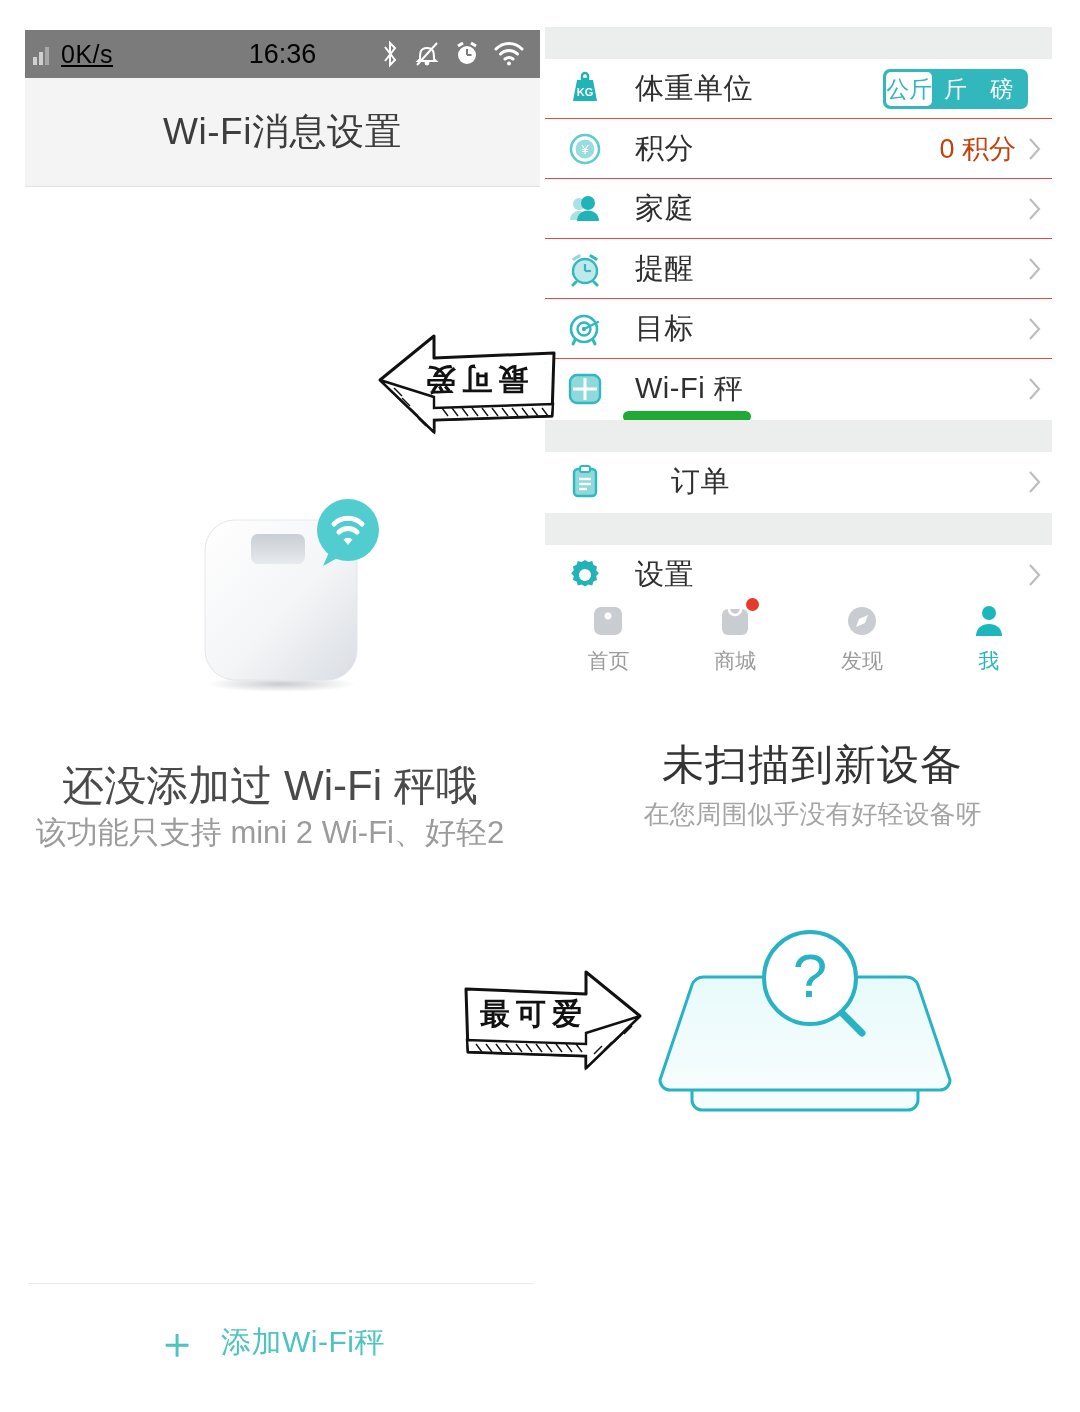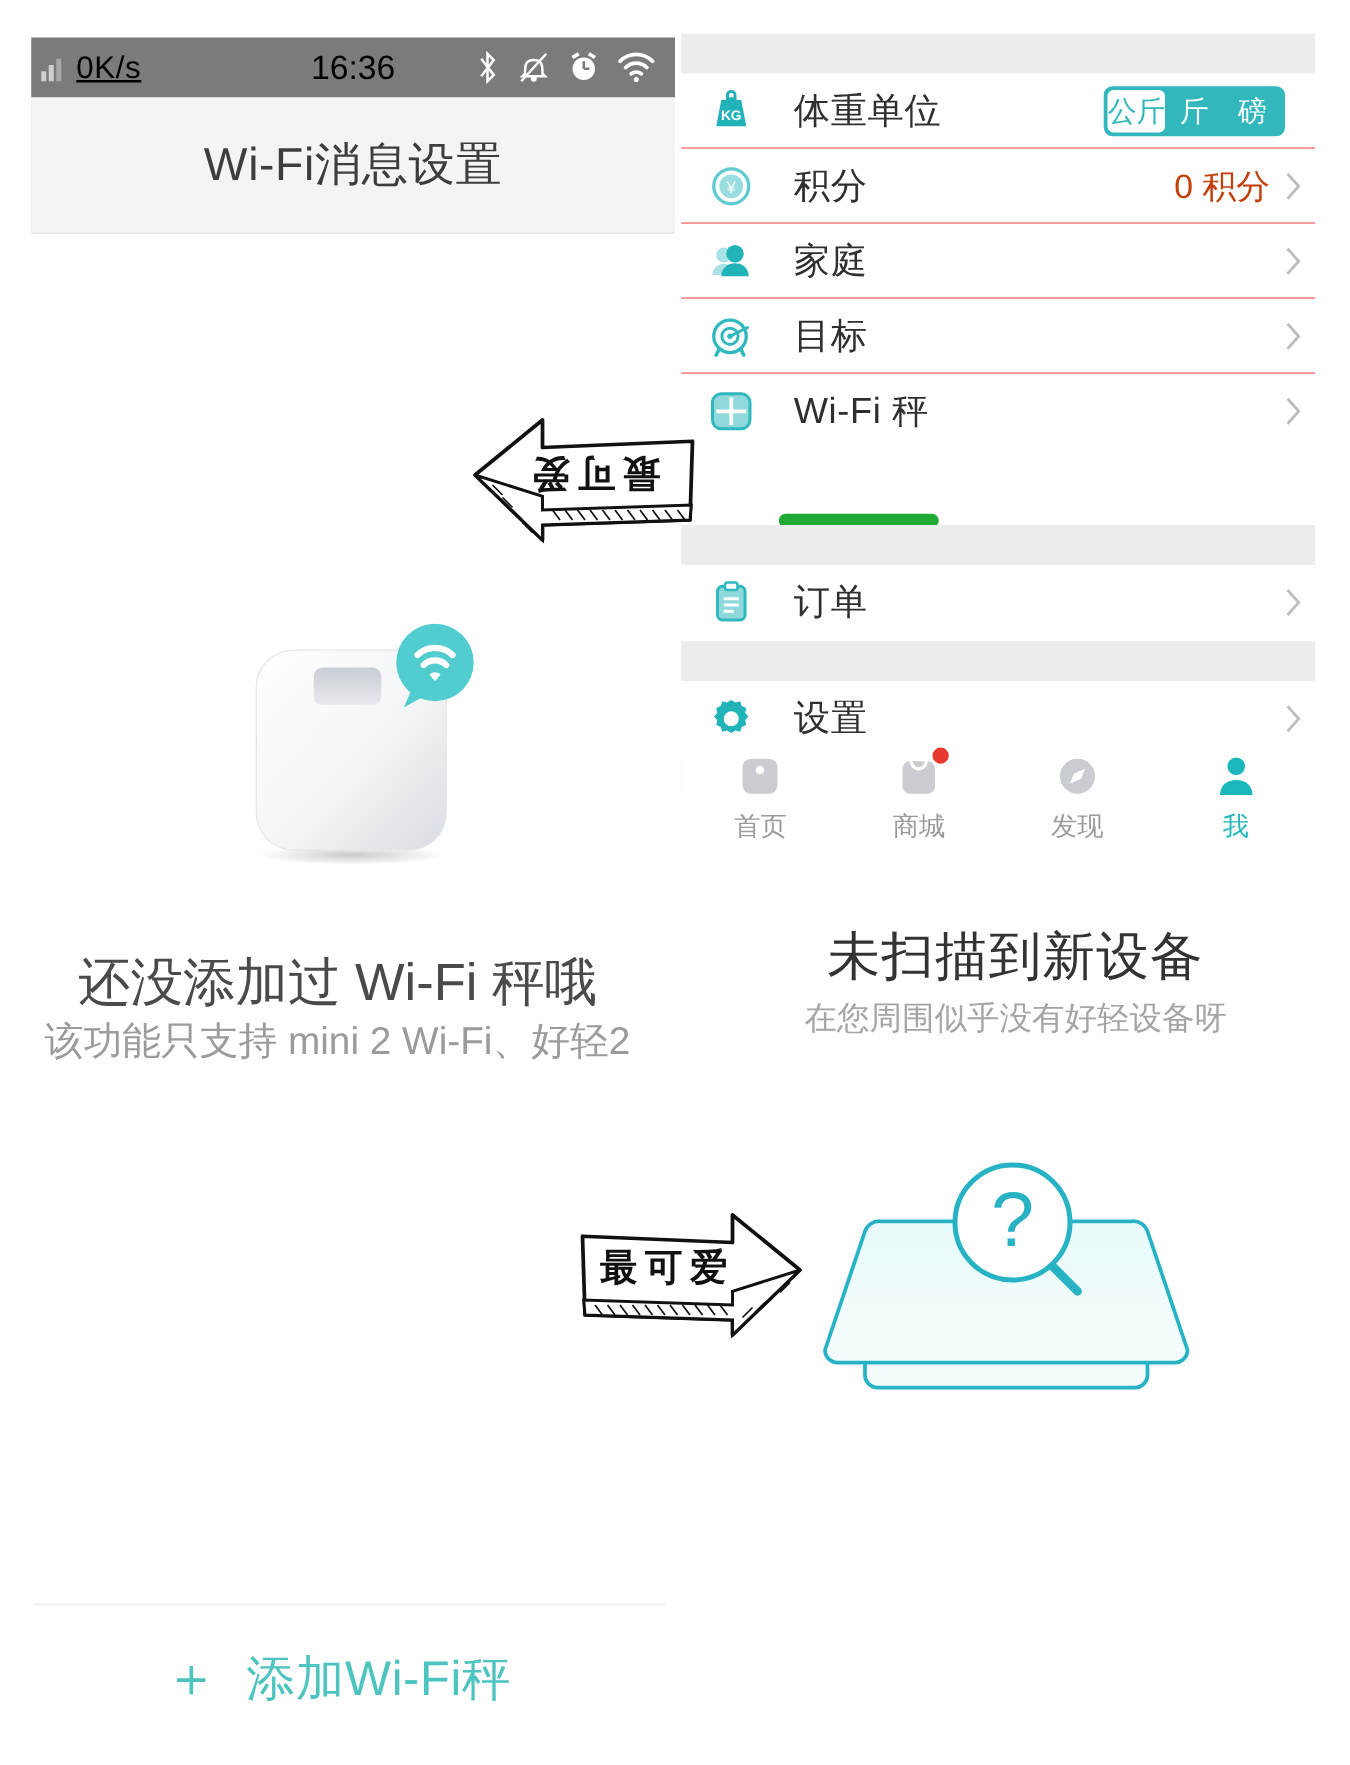--- a/index.html
+++ b/index.html
@@ -50,21 +50,21 @@
     position:absolute; left:0; top:812px; width:540px; text-align:center;
     font-size:31px; color:#9b9b9b;
   }
   #left-divider { position:absolute; left:28px; top:1283px; width:505px; height:1px; background:#e8e8e8; }
   #add-scale-btn {
     position:absolute; left:0; top:1305px; width:540px; height:75px;
     display:flex; align-items:center; justify-content:center; gap:22px;
     color:#4ec4c0; cursor:pointer;
   }
   #add-plus { font-size:44px; font-weight:300; line-height:1; color:#4ec4c0;}
-  #add-label { font-size:39px; color:#4ec4c0; letter-spacing:0.5px;}
+  #add-label { font-size:30px; color:#4ec4c0; letter-spacing:0.5px;}
 
   
   #right-panel {
     position:absolute; left:545px; top:0; width:535px; height:1412px;
     background:#ffffff;
   }
   .gap-strip { background:#eceded; width:100%; }
   #gap-top { position:absolute; left:0; top:27px; width:507px; height:32px; }
   #settings-list { position:absolute; left:0; top:59px; width:507px; background:#fff; }
   .s-row {
@@ -288,20 +288,38 @@
       </svg>
       <span class="s-label">家庭</span>
       <div class="s-right">
         <span class="s-value"></span>
         <svg class="chev" viewBox="0 0 14 24">
             <path d="M2 2 L11 12 L2 22" fill="none" stroke="#bdbdbd" stroke-width="2.2"></path>
           </svg>
       </div>
     </div>
 
+    <div class="s-row">
+      <svg class="s-icon" viewBox="0 0 36 36">
+        <circle cx="18" cy="20" r="12" fill="#bfe8ea" stroke="#2fb9be" stroke-width="2.4"></circle>
+        <line x1="18" y1="20" x2="18" y2="13" stroke="#2fb9be" stroke-width="2.2"></line>
+        <line x1="18" y1="20" x2="24" y2="20" stroke="#2fb9be" stroke-width="2.2"></line>
+        <line x1="7" y1="8" x2="12" y2="5" stroke="#8fd7da" stroke-width="3.2" stroke-linecap="round"></line>
+        <line x1="29" y1="8" x2="24" y2="5" stroke="#2fb9be" stroke-width="3.2" stroke-linecap="round"></line>
+        <line x1="9" y1="31" x2="6" y2="34" stroke="#2fb9be" stroke-width="3" stroke-linecap="round"></line>
+        <line x1="27" y1="31" x2="30" y2="34" stroke="#2fb9be" stroke-width="3" stroke-linecap="round"></line>
+      </svg>
+      <span class="s-label">提醒</span>
+      <div class="s-right">
+        <span class="s-value"></span>
+        <svg class="chev" viewBox="0 0 14 24">
+            <path d="M2 2 L11 12 L2 22" fill="none" stroke="#bdbdbd" stroke-width="2.2"></path>
+          </svg>
+      </div>
+    </div>
 
     <div class="s-row">
       <svg class="s-icon" viewBox="0 0 36 36">
         <circle cx="17" cy="18" r="13" fill="none" stroke="#2fb9be" stroke-width="2.6"></circle>
         <circle cx="17" cy="18" r="6.5" fill="none" stroke="#2fb9be" stroke-width="2.4"></circle>
         <circle cx="17" cy="18" r="2.2" fill="#2fb9be"></circle>
         <line x1="17" y1="18" x2="31" y2="11" stroke="#2fb9be" stroke-width="2.4" stroke-linecap="round"></line>
         <line x1="8" y1="29" x2="6" y2="33" stroke="#2fb9be" stroke-width="3" stroke-linecap="round"></line>
         <line x1="26" y1="29" x2="28" y2="33" stroke="#2fb9be" stroke-width="3" stroke-linecap="round"></line>
       </svg>
@@ -328,21 +346,21 @@
           </svg>
       </div>
     </div>
   </div>
 
   <div id="green-mark"></div>
 
   <div id="gap-mid1" class="gap-strip"></div>
 
   <div id="order-block">
-    <div class="s-row" style="border-bottom:none;">
+    <div class="s-row" style="border-bottom:none;gap:36px;">
       <svg class="s-icon" viewBox="0 0 36 36">
         <rect x="7" y="5" width="22" height="27" rx="4" fill="#8fd9dc" stroke="#2fb9be" stroke-width="2.4"></rect>
         <rect x="13" y="2" width="10" height="6" rx="2" fill="#fff" stroke="#2fb9be" stroke-width="2"></rect>
         <line x1="12" y1="15" x2="24" y2="15" stroke="#fff" stroke-width="2.4"></line>
         <line x1="12" y1="20" x2="24" y2="20" stroke="#fff" stroke-width="2.4"></line>
         <line x1="12" y1="25" x2="20" y2="25" stroke="#fff" stroke-width="2.4"></line>
       </svg>
       <span class="s-label">订单</span>
       <div class="s-right">
         <span class="s-value"></span>

